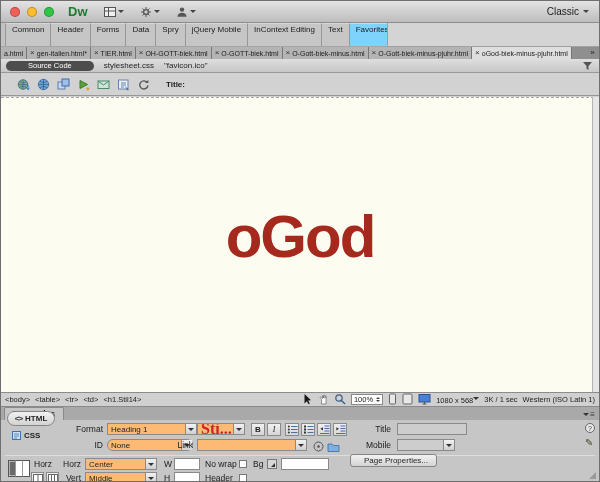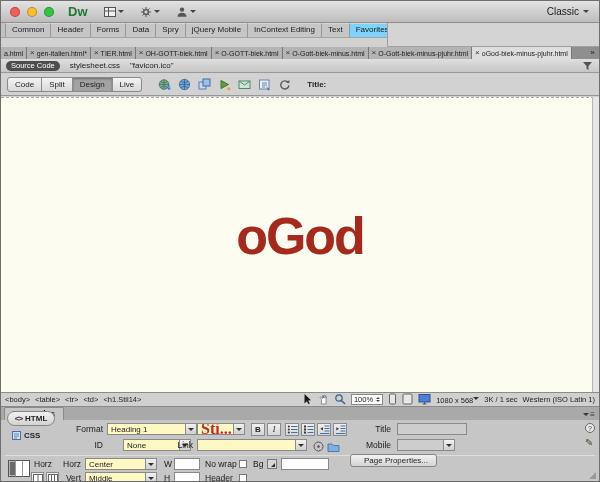--- a/index.html
+++ b/index.html
@@ -14,21 +14,21 @@
     background:linear-gradient(#e3e3e3,#bdbdbd); border-bottom:1px solid #8e8e8e;
     display:flex; align-items:center; }
   .tl { width:10px; height:10px; border-radius:50%; margin-left:7px; border:1px solid rgba(0,0,0,.25); }
   .tl.red{ background:#f35f57; margin-left:9px;} .tl.yellow{ background:#fdbc2e;} .tl.green{ background:#30c643;}
   .dwlogo { font-weight:bold; font-size:13px; color:#1f7a33; margin-left:14px; letter-spacing:0; }
   .menu-ic { display:flex; align-items:center; margin-left:16px; gap:2px; }
   .tri-dn { width:0;height:0;border:3px solid transparent;border-top-color:#444; margin-top:3px;}
   .workspace { margin-left:auto; margin-right:10px; display:flex; align-items:center; gap:4px;
     font-size:10px; color:#1a1a1a; }
   
-  .insertbar { position:absolute; top:22px; left:0; width:386px; height:15px;
+  .insertbar { position:absolute; top:22px; left:0; width:386px; height:24px;
     background:#c2c2c2; display:flex; border-bottom:1px solid #a5a5a5;}
   .itab { font-size:8px; line-height:12px; padding:0 6px; color:#1a1a1a; white-space:nowrap;
     background:#c6c6c6; border-right:1px solid #979797; border-top:1px solid #d8d8d8;}
   .itab:first-child{ border-left:1px solid #979797; margin-left:4px;}
   .itab.active { background:#7dd3fc; }
   .hintbar { position:absolute; top:35px; left:0; width:386px; height:11px; background:#e9e9e9;
     font-size:7.5px; line-height:11px; padding-left:8px; color:#333; border-bottom:1px solid #a5a5a5;}
   .dock-empty { position:absolute; top:22px; left:386px; right:0; height:24px; background:#d4d4d4;
     border-left:1px solid #a0a0a0; border-bottom:1px solid #a0a0a0;}
   
@@ -37,42 +37,42 @@
   .dtab { flex:0 1 auto; min-width:0; display:flex; align-items:center; font-size:7px; padding:0 3px;
     background:#b4b4b4; border-right:1px solid #777; color:#1a1a1a; white-space:nowrap; overflow:hidden;}
   .dtab .x { font-size:8px; line-height:8px; color:#333; margin-right:2px; }
   .dtab.active { background:#dedede; }
   .dtab-overflow { position:absolute; right:0; top:46px; height:12px; width:13px; background:#8f8f8f;
     font-size:8px; line-height:11px; color:#222; text-align:center;}
   
   .relbar { position:absolute; top:58px; left:0; right:0; height:14px;
     background:linear-gradient(#dedede,#c7c7c7); border-bottom:1px solid #999;
     display:flex; align-items:center; font-size:8px; color:#222;}
-  .source-pill { background:#4d4d4d; color:#fff; border-radius:7px; padding:1px 5px; margin-left:5px;
+  .source-pill { background:#4d4d4d; color:#fff; border-radius:7px; padding:1px 22px; margin-left:5px;
     font-size:7.5px; line-height:8px;}
   .relfile { margin-left:10px; }
   .funnel { margin-left:auto; margin-right:6px; display:flex; }
   
   .toolbar { position:absolute; top:72px; left:0; right:0; height:23px; background:#d2d2d2;
     border-bottom:1px solid #979797; display:flex; align-items:center;}
   .viewbtns { display:flex; margin-left:6px; }
   .vbtn { font-size:8px; height:15px; line-height:13px; padding:0 7px;
     background:linear-gradient(#f4f4f4,#d8d8d8); border:1px solid #8b8b8b; color:#222; margin-left:-1px;}
   .vbtn:first-child { border-radius:3px 0 0 3px; margin-left:0;}
   .vbtn:last-child { border-radius:0 3px 3px 0;}
   .vbtn.active { background:#a2a2a2; box-shadow:inset 0 1px 2px rgba(0,0,0,.35); }
   .tb-icons { display:flex; gap:7px; margin-left:16px; align-items:center;}
   .tb-icons svg { display:block; }
   .title-label { font-size:8px; color:#222; margin-left:16px; font-weight:bold;}
   .title-input { width:148px; height:13px; font-size:8px; border:1px solid #8a8a8a; background:#fff;
     margin-left:4px; padding:0 3px; font-family:"Liberation Sans",sans-serif; color:#222;}
   
   .canvas { position:absolute; top:96px; left:0; right:0; height:295px; background:#fcfcf0;
     border-top:1px dashed #a8a8a8; display:flex; align-items:center; justify-content:center;}
-  .heading { font-size:52px; font-weight:bold; letter-spacing:-2px; color:#a5291c; margin-top:-18px;
+  .heading { font-size:60px; font-weight:bold; letter-spacing:-2px; color:#a5291c; margin-top:-18px;
     font-family:"Liberation Sans",sans-serif;text-align:right;}
   .vscroll { position:absolute; top:96px; right:0; width:7px; height:295px; background:#e6e6e6;
     border-left:1px solid #b5b5b5;}
   
   .statusbar { position:absolute; top:391px; left:0; right:0; height:14px; background:#d0d0d0;
     border-top:1px solid #8c8c8c; display:flex; align-items:center; font-size:7.5px; color:#222;}
   .tags { display:flex; gap:5px; margin-left:4px;}
   .tags span { cursor:default; }
   .sb-right { margin-left:auto; display:flex; align-items:center; gap:5px; margin-right:4px;}
   .zoombox { display:flex; align-items:center; background:#fff; border:1px solid #8a8a8a; height:11px;
@@ -83,21 +83,21 @@
   .mini-arrow { width:0;height:0;border:3px solid transparent;border-top-color:#333; margin-top:3px; display:inline-block;}
   
   .props { position:absolute; top:405px; left:0; right:0; bottom:0; background:#c6c6c6; }
   .props-tabbar { position:absolute; top:0; left:0; right:0; height:14px; background:#a9a9a9;
     border-top:1px solid #8a8a8a; }
   .props-tab { position:absolute; left:3px; bottom:0; background:#c6c6c6; font-size:8.5px; font-weight:bold;
     color:#1a1a1a; padding:1px 8px 1px 8px; border:1px solid #8a8a8a; border-bottom:none; border-radius:2px 2px 0 0;}
   .panel-menu { position:absolute; right:4px; top:3px; font-size:8px; color:#333; display:flex; align-items:center; gap:1px;}
   .plabel { position:absolute; font-size:8.5px; color:#1a1a1a; line-height:12px; }
   .r { text-align:right; }
-  .sel { position:absolute; height:12px; background:#fef9c3; border:1px solid #8a8a8a; display:flex; align-items:center;}
+  .sel { position:absolute; height:12px; background:#fdba74; border:1px solid #8a8a8a; display:flex; align-items:center;}
   .sel .txt { flex:1; font-size:8px; color:#222; padding:0 3px; white-space:nowrap; overflow:hidden;}
   .sel .arr { width:11px; align-self:stretch; background:linear-gradient(#f2f2f2,#cfcfcf);
     border-left:1px solid #8a8a8a; display:flex; align-items:center; justify-content:center;}
   .sel .arr i { width:0;height:0;border:3px solid transparent;border-top-color:#333;margin-top:3px;}
   .sel.disabled { background:#cdcdcd; } .sel.disabled .txt{ color:#888; }
   .sel.class-sel .txt { font-family:"Liberation Serif",serif; font-weight:bold; color:#cc2229; font-size:16px; line-height:10px;text-align:right;}
   .tin { position:absolute; height:12px; border:1px solid #8a8a8a; background:#fff; font-size:8px;
     padding:0 2px; font-family:"Liberation Sans",sans-serif; color:#222;}
   .tin.disabled { background:#cdcdcd; }
   .sbtn { position:absolute; width:14px; height:13px; background:linear-gradient(#f0f0f0,#d6d6d6);
@@ -212,26 +212,20 @@
     <span class="relfile">stylesheet.css</span>
     <span class="relfile">"favicon.ico"</span>
     <span class="funnel">
       <svg width="11" height="10">
           <path d="M1 1h9L6.5 5v4l-2-1.2V5z" fill="#555"></path>
         </svg>
     </span>
   </div>
 
   <div class="toolbar">
-    <div class="viewbtns">
-      <span class="vbtn">Code</span>
-      <span class="vbtn">Split</span>
-      <span class="vbtn active">Design</span>
-      <span class="vbtn">Live</span>
-    </div>
     <div class="tb-icons">
       <span>
           <svg width="13" height="13">
             <circle cx="6" cy="6.5" r="4.8" fill="#7fae67" stroke="#3c6a94" stroke-width="0.8"></circle>
             <path d="M1.2 6.5h9.6M6 1.7v9.6M2.5 3.5c2 1.6 5 1.6 7 0M2.5 9.5c2-1.6 5-1.6 7 0" stroke="#3c6a94" fill="none" stroke-width="0.7"></path>
             <path d="M11 7v4.5M9.6 9.8l1.4 1.8 1.4-1.8" fill="none" stroke="#2a6fd0" stroke-width="1"></path>
           </svg>
         </span>
       <span>
           <svg width="13" height="13">
@@ -386,21 +380,21 @@
         <svg width="11" height="11">
           <path d="M5.5 2h5M5.5 4.5h5M5.5 7h5M1 9.5h9.5" stroke="#4a6fa5"></path>
           <path d="M1.3 3.2L4 4.8 1.3 6.4z" fill="#333"></path>
         </svg>
       </span>
     <span class="plabel r" style="left:352px;top:17px;width:38px;">Title</span>
     <span class="tin disabled" style="left:396px;top:17px;width:70px;"></span>
     <span class="help-circ" style="left:584px;top:17px;">?</span>
 
     <span class="plabel r" style="left:58px;top:33px;width:44px;">ID</span>
-    <span class="sel" style="left:122px;top:33px;width:68px;">
+    <span class="sel" style="left:106px;top:33px;width:86px;border-radius:6px;">
       <span class="txt">None</span>
         <span class="arr">
           <i></i>
         </span>
     </span>
     <span class="plabel r" style="left:160px;top:33px;width:32px;">Link</span>
     <span class="sel" style="left:196px;top:33px;width:110px;">
       <span class="txt"></span>
         <span class="arr">
           <i></i>

